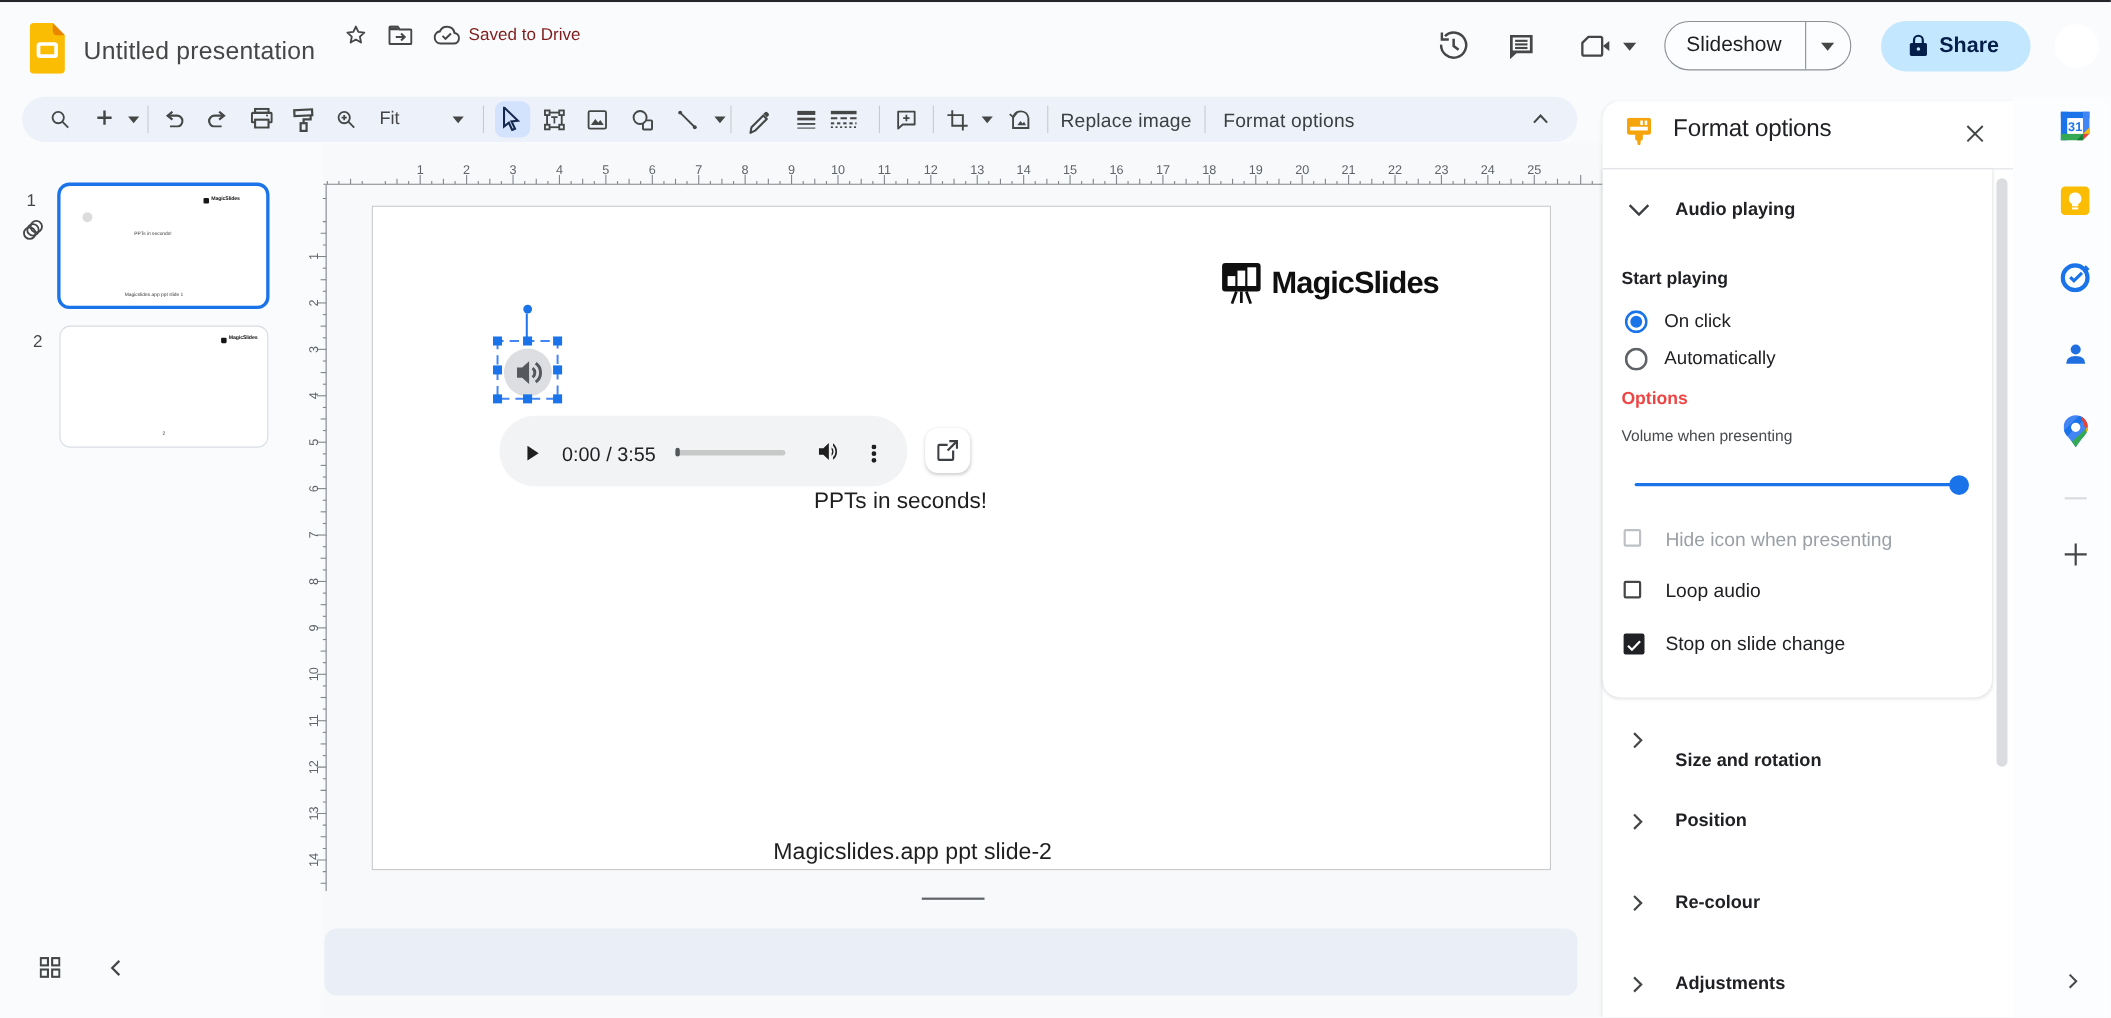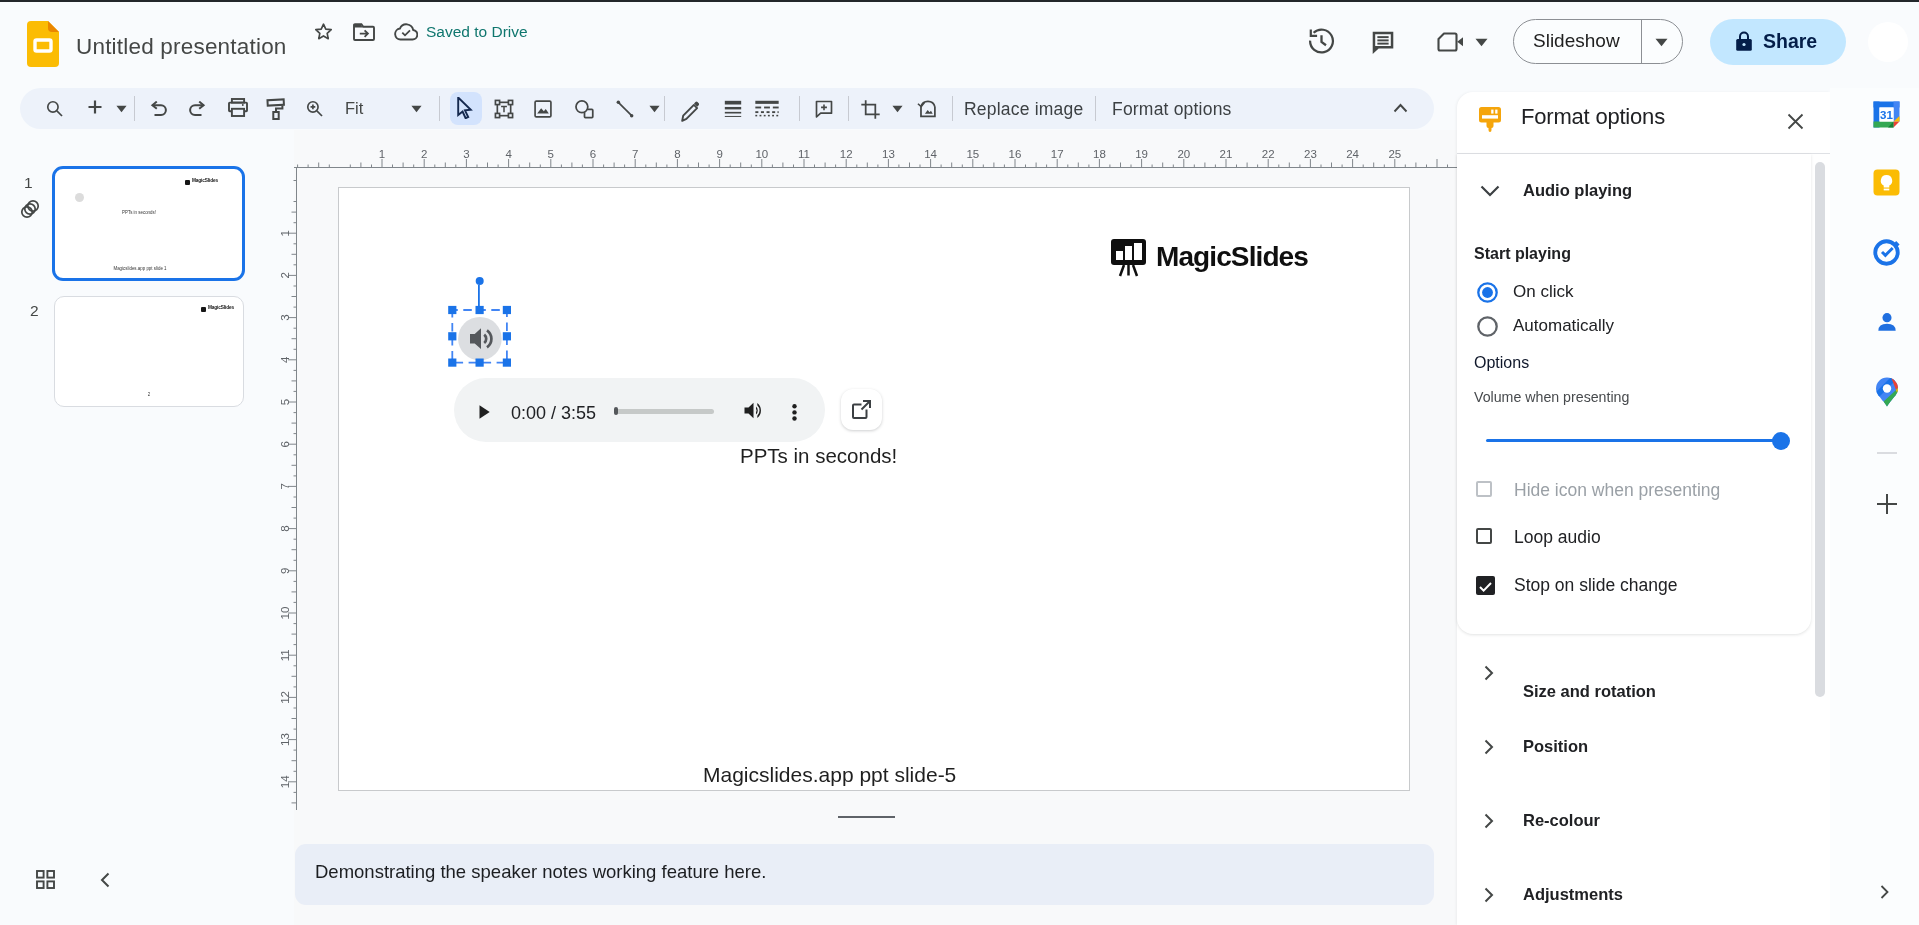--- a/index.html
+++ b/index.html
@@ -31,21 +31,21 @@
   <svg class="abs ic" style="left:353px;top:21px;" width="22" height="18" viewBox="0 0 22 18" fill="none" stroke="currentColor" stroke-width="1.9">
     <path d="M1 2.2 L1 16 Q1 17 2 17 L20 17 Q21 17 21 16 L21 4.8 Q21 3.8 20 3.8 L10.3 3.8 L8.4 1.2 L2 1.2 Q1 1.2 1 2.2 Z"></path>
     <path d="M1 2 L8 2 L9.8 4.6 L1 4.6 Z" fill="currentColor" stroke="none"></path>
     <path d="M6.8 10.6 L14.5 10.6 M11.6 7.4 L14.9 10.6 L11.6 13.8" stroke-width="1.8"></path>
   </svg>
 
   <svg class="abs ic" style="left:394px;top:21px;" width="24" height="18" viewBox="0 0 24 18" fill="none" stroke="currentColor" stroke-width="1.9">
     <path d="M6.5 16.5 a5.5 5.5 0 0 1 -0.6 -10.95 a7 7 0 0 1 13.3 1.4 a4.8 4.8 0 0 1 -0.8 9.55 Z"></path>
     <path d="M8.3 9.6 L11 12.3 L16 7.4" stroke-width="1.8"></path>
   </svg>
-  <div class="abs" style="left:426px;top:21px;font-size:15.5px;color:#0f766e;text-align:right;">Saved to Drive</div>
+  <div class="abs" style="left:426px;top:21px;font-size:15.5px;color:#7f1d1d;text-align:right;">Saved to Drive</div>
 
 
   <svg class="abs ic" style="left:1308px;top:26px;" width="27" height="27" viewBox="0 0 27 27" fill="none" stroke="currentColor" stroke-width="2.2">
     <path d="M5.6 4.8 A11.4 11.4 0 1 1 2.1 12.6"></path>
     <path d="M2.8 1.6 L2.8 7.9 L9.1 7.9" stroke-width="2.2" stroke-linejoin="miter"></path>
     <path d="M13.5 7.2 L13.5 13.9 L18 17.2" stroke-width="2.3"></path>
   </svg>
   <svg class="abs ic" style="left:1370px;top:27px;" width="26" height="26" viewBox="0 0 24 24" fill="currentColor">
     <path d="M2.5 2.5 L21.5 2.5 L21.5 18 L8 18 L2.5 23 Z M4.8 4.8 L4.8 15.7 L19.2 15.7 L19.2 4.8 Z" fill-rule="evenodd"></path>
     <rect x="6.8" y="6.6" width="10.4" height="1.8"></rect>
@@ -542,26 +542,25 @@
 
   <div class="abs" style="left:841px;top:389px;width:41px;height:41px;background:#ffffff;border-radius:12px;box-shadow:0 1px 3px rgba(60,64,67,0.25);"></div>
   <svg class="abs" style="left:852px;top:400px;" width="19" height="19" viewBox="0 0 19 19" fill="none" stroke="#3c4043" stroke-width="2">
       <path d="M14.5 10.5 L14.5 17 Q14.5 18 13.5 18 L2 18 Q1 18 1 17 L1 5.5 Q1 4.5 2 4.5 L8.5 4.5" stroke-linecap="square"></path>
       <path d="M12 1 L18 1 L18 7" stroke-linecap="square" fill="none"></path>
       <path d="M18 1 L9.5 9.5"></path>
     </svg>
 
   <div class="abs" style="left:740px;top:444px;font-size:20.5px;color:#1f1f1f;">PPTs in seconds!</div>
 
-  <div class="abs" style="left:703px;top:763px;font-size:21px;color:#1f1f1f;">Magicslides.app ppt slide-5</div>
+  <div class="abs" style="left:703px;top:763px;font-size:21px;color:#1f1f1f;">Magicslides.app ppt slide-2</div>
 
   <div class="abs" style="left:838px;top:816px;width:57px;height:2px;background:#5f6368;"></div>
 
   <div class="abs" style="left:295px;top:844px;width:1139px;height:61px;background:#e9eef7;border-radius:11px;"></div>
-  <div class="abs" style="left:315px;top:861px;font-size:18.5px;color:#1c1e21;">Demonstrating the speaker notes working feature here.</div>
 </div>
 
 <div class="abs" id="panel" style="left:1457px;top:92px;width:373px;height:833px;background:#ffffff;border-radius:16px 0 0 0;box-shadow:-1px 0 3px rgba(0,0,0,0.05);"></div>
 <div class="abs" style="left:1457px;top:92px;width:373px;height:833px;font-family:'Liberation Sans',sans-serif;">
 
   <svg class="abs" style="left:22px;top:15px;" width="22" height="25" viewBox="0 0 22 25">
     <path d="M2.5 0 L19.5 0 Q22 0 22 2.5 L22 13 Q22 15.5 19.5 15.5 L14.5 15.5 L14.5 19 Q14.5 21 12.5 21 L12.5 23 Q12.5 25 11 25 Q9.5 25 9.5 23 L9.5 21 Q7.5 21 7.5 19 L7.5 15.5 L2.5 15.5 Q0 15.5 0 13 L0 2.5 Q0 0 2.5 0 Z" fill="#f5a50b"></path>
     <rect x="3" y="8.2" width="16" height="3.4" fill="#ffffff"></rect>
     <rect x="12.2" y="2.6" width="2.3" height="4" fill="#ffffff"></rect>
     <rect x="16.2" y="2.6" width="2.3" height="4" fill="#ffffff"></rect>
@@ -581,21 +580,21 @@
 
   <svg class="abs" style="left:20px;top:190px;" width="21" height="21" viewBox="0 0 21 21">
       <circle cx="10.5" cy="10.5" r="9.2" fill="none" stroke="#1a73e8" stroke-width="2.3"></circle>
       <circle cx="10.5" cy="10.5" r="5.4" fill="#1a73e8"></circle>
     </svg>
   <div class="abs" style="left:56px;top:190px;font-size:17px;color:#202124;">On click</div>
   <svg class="abs" style="left:20px;top:224px;" width="21" height="21" viewBox="0 0 21 21">
       <circle cx="10.5" cy="10.5" r="9.2" fill="none" stroke="#5f6368" stroke-width="2.3"></circle>
     </svg>
   <div class="abs" style="left:56px;top:224px;font-size:17px;color:#202124;">Automatically</div>
-  <div class="abs" style="left:17px;top:262px;font-size:16px;font-weight:400;color:#0f172a;">Options</div>
+  <div class="abs" style="left:17px;top:262px;font-size:16px;font-weight:700;color:#ef4444;">Options</div>
   <div class="abs" style="left:17px;top:297px;font-size:14.2px;color:#474a4d;">Volume when presenting</div>
 
   <div class="abs" style="left:29px;top:347px;width:296px;height:3px;background:#1a73e8;border-radius:2px;"></div>
   <div class="abs" style="left:1815px;"></div>
   <div class="abs" style="left:315px;top:339.5px;width:18px;height:18px;border-radius:50%;background:#1a73e8;"></div>
 
   <div class="abs" style="left:19px;top:389px;width:16px;height:16px;border:2px solid #bdc1c6;border-radius:2px;"></div>
   <div class="abs" style="left:57px;top:388px;font-size:17.5px;color:#9aa0a6;">Hide icon when presenting</div>
   <div class="abs" style="left:19px;top:436px;width:16px;height:16px;border:2px solid #444746;border-radius:2px;"></div>
   <div class="abs" style="left:57px;top:435px;font-size:17.5px;color:#202124;">Loop audio</div>

